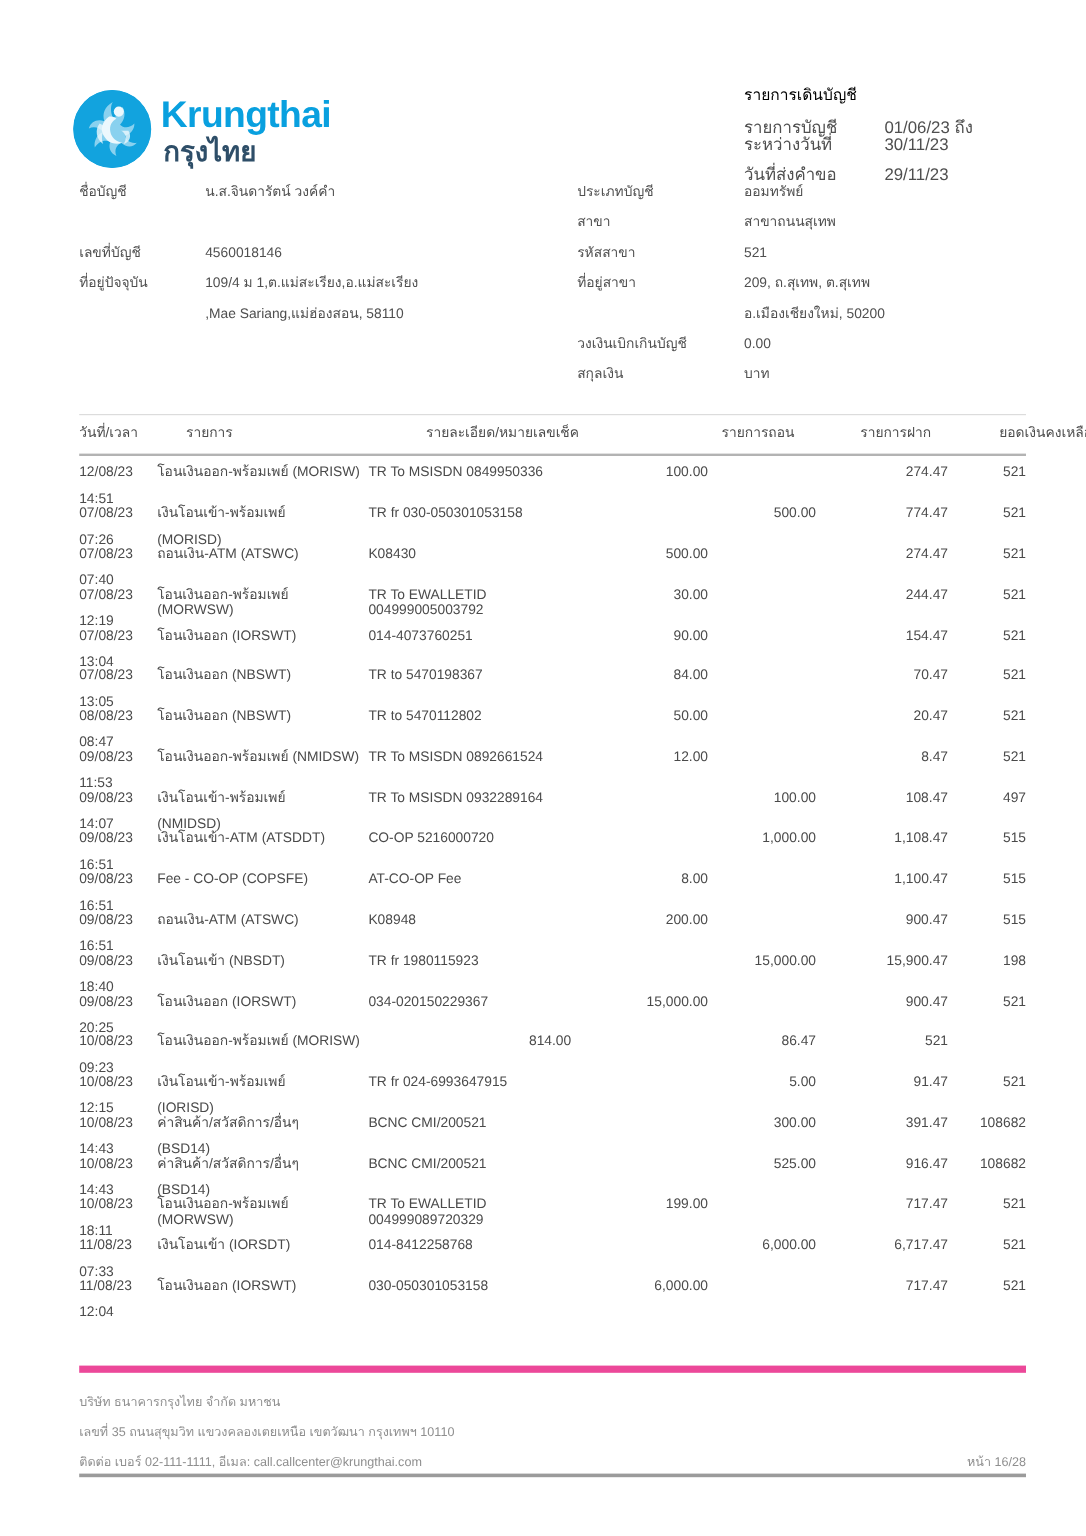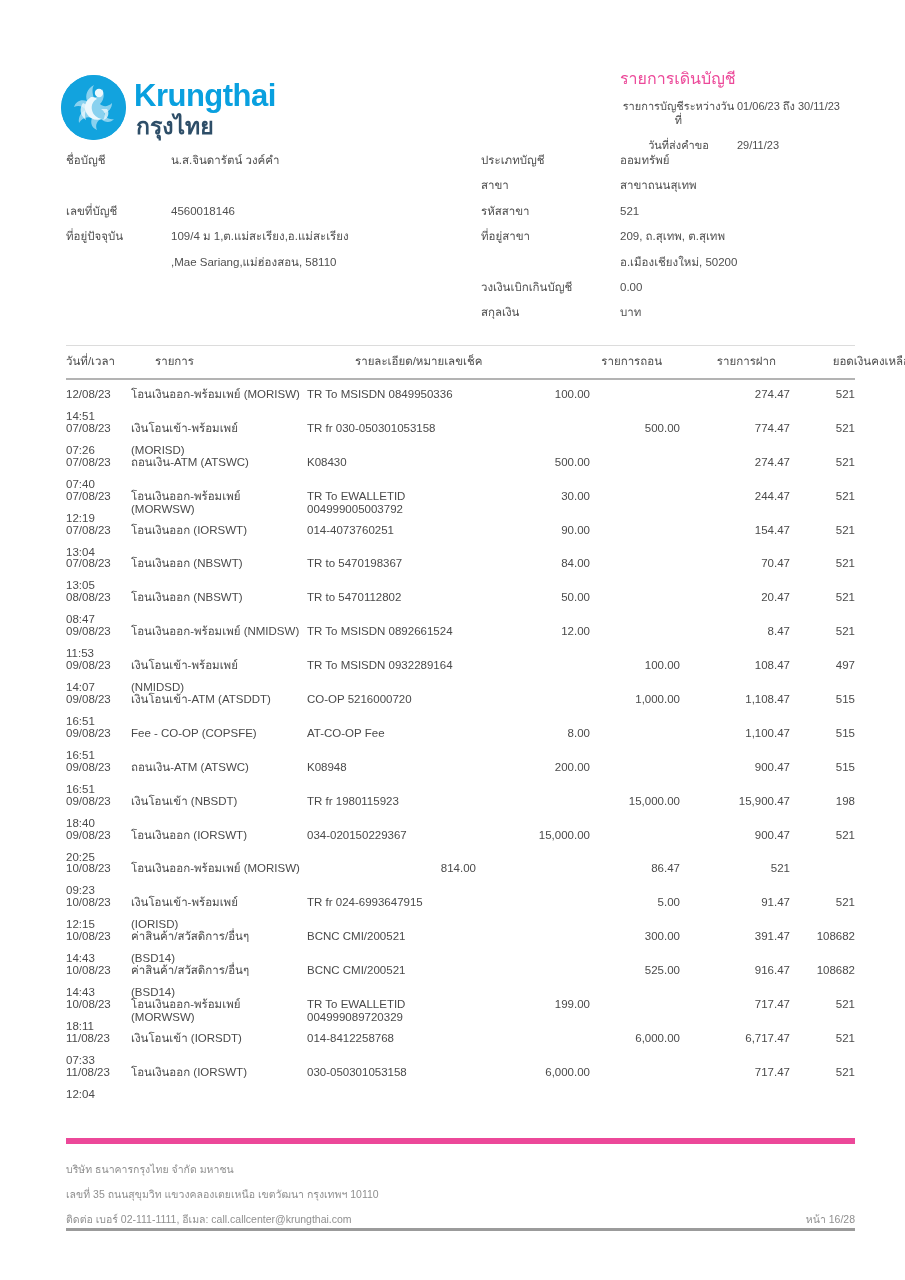--- a/index.html
+++ b/index.html
@@ -15,22 +15,22 @@
 
   
   .logo-wrap { position:absolute; left:61px; top:75px; display:flex; align-items:center; }
   .logo-circle { width:65px; height:65px; border-radius:50%; background:#12A3DE; position:relative; overflow:hidden; flex:0 0 auto; }
   .logo-circle svg { position:absolute; inset:0; }
   .logo-text { margin-left:8px; padding-top:2px; }
   .logo-en { font-size:31px; font-weight:bold; color:#09A0DF; letter-spacing:-0.5px; line-height:34px; }
   .logo-th { font-size:23px; font-weight:bold; color:#2E4E68; line-height:26px; margin-left:2px; }
 
   .doc-head { position:absolute; left:620px; top:68px; width:235px; }
-  .doc-title { font-size:16px; color:#ec4899; line-height:22px; }
-  .doc-row { display:flex; font-size:11px; color:#4f4f4f; margin-top:11px; line-height:14px;text-align:center; }
+  .doc-title { font-size:13px; color:#000000; line-height:22px; }
+  .doc-row { display:flex; font-size:14px; color:#4f4f4f; margin-top:11px; line-height:14px; }
   .doc-row .lab { width:117px; flex:0 0 auto; }
   .doc-row.first { margin-top:9px; }
 
   
   .acct { position:absolute; top:154px; font-size:11.5px; color:#4f4f4f; }
   .acct-left  { left:66px;  width:390px; }
   .acct-right { left:481px; width:374px; }
   .acct .pair { display:flex; height:25.4px; align-items:flex-start; line-height:13px; }
   .acct-left  .pair .lab { width:105px; flex:0 0 auto; }
   .acct-right .pair .lab { width:139px; flex:0 0 auto; }

